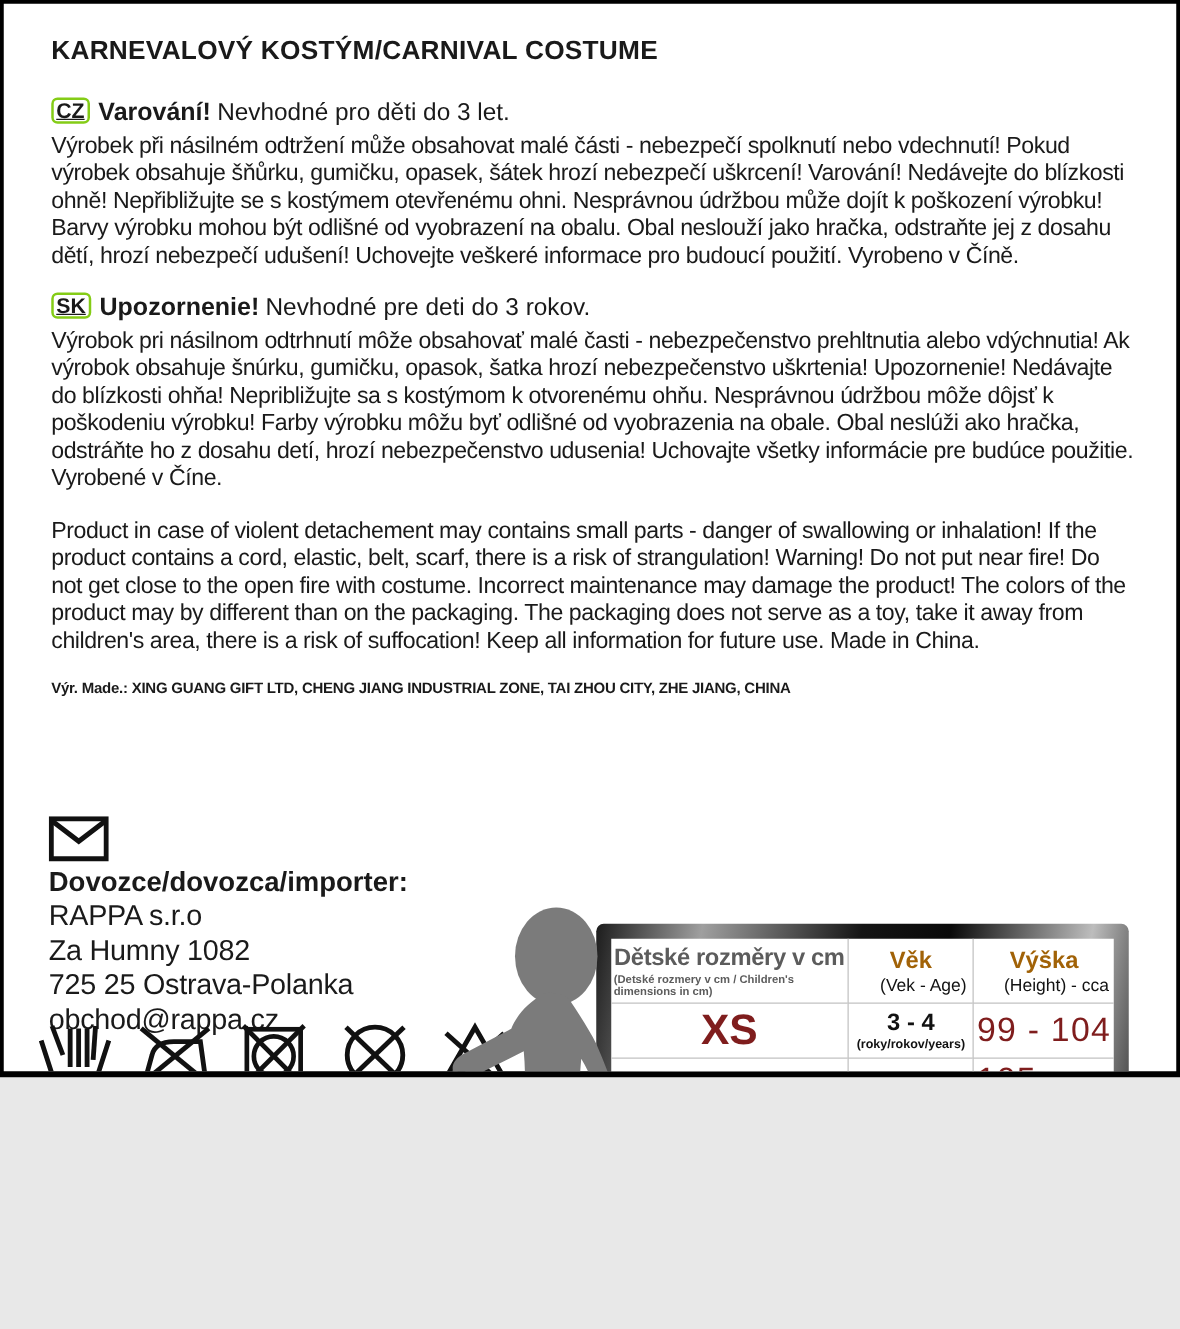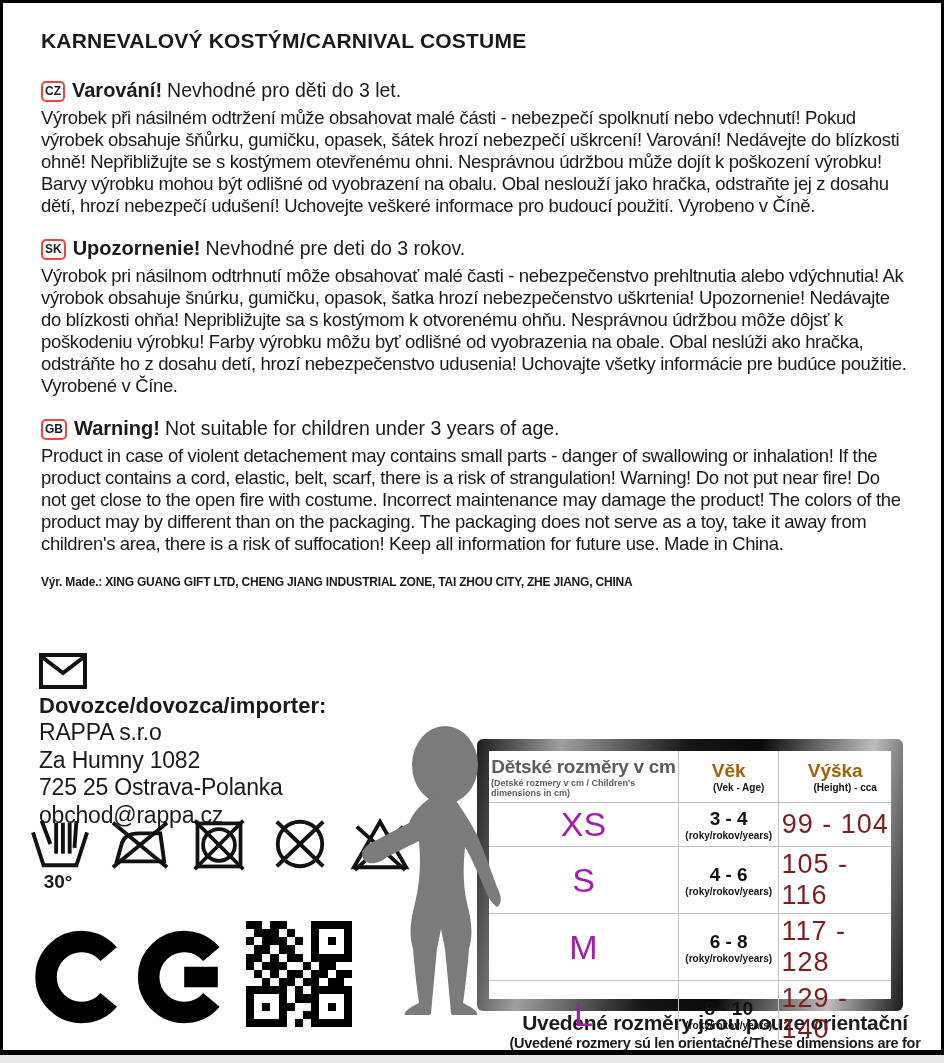--- a/index.html
+++ b/index.html
@@ -1,31 +1,31 @@
 <!DOCTYPE html>
 <html><head>
 <meta charset="utf-8">
 <style>
   * { margin:0; padding:0; box-sizing:border-box; }
   html,body { background:#e8e8e8; }
   .page {
-    position:relative; width:944px; height:1055px;
+    position:relative; width:944px; height:862px;
     background:#fff; color:#1a1a1a;
     border:3px solid #000; border-bottom-width:5px;
     font-family:"Liberation Sans", sans-serif;
     overflow:hidden;
   }
   .top { padding:26px 34px 0 38px; }
   .title { font-size:21px; font-weight:bold; letter-spacing:0.2px; margin-bottom:26px; }
   .warn-section { margin-bottom:20px; }
   .warn-head { font-size:19.5px; margin-bottom:3px; }
   .lang-badge {
-    display:inline-block; border:2px solid #ef4444; border-radius:5px;
-    font-weight:bold; font-size:12px; line-height:17px; padding:0 2px;
-    margin-right:7px; position:relative; top:-2px;
+    display:inline-block; border:2px solid #84cc16; border-radius:5px;
+    font-weight:bold; font-size:17px; line-height:17px; padding:0 2px;
+    margin-right:7px; position:relative; top:-2px;text-decoration:underline;
   }
   .warn-title { font-weight:bold; font-size:20px; margin-right:5px; }
   .warn-body { font-size:18.5px; line-height:22px; letter-spacing:-0.35px; }
   .made-line { font-size:12px; font-weight:bold; letter-spacing:-0.2px; margin-top:4px; }
 
   
   .abs { position:absolute; }
   .envelope-icon { left:36px; top:650px; }
   .importer-heading { left:36px; top:690px; font-size:22px; font-weight:bold; }
   .importer-address { left:36px; top:716px; font-size:23px; line-height:27.5px; letter-spacing:-0.2px; }
@@ -56,22 +56,22 @@
   }
   .cell {
     display:flex; flex-direction:column; align-items:center; justify-content:center;
     border-bottom:1px solid #c2c2c2; padding:2px;
   }
   .cell.c2, .cell.c3 { border-left:1px solid #c2c2c2; }
   .cell.last { border-bottom:none; }
   .hdr1-title { font-size:19px; font-weight:bold; color:#5c5c5c; letter-spacing:-0.3px; }
   .hdr1-sub { font-size:9px; font-weight:bold; color:#5c5c5c; }
   .hdr-title { font-size:19px; font-weight:bold; color:#a16207; }
-  .hdr-sub { font-size:10px; font-weight:bold; color:#111;padding-left:20px; }
-  .size-letter { font-size:34px; font-weight:normal; color:#a21caf; }
+  .hdr-sub { font-size:14px; font-weight:normal; color:#111;padding-left:20px; }
+  .size-letter { font-size:34px; font-weight:bold; color:#7f1d1d; }
   .age-val { font-size:19px; font-weight:bold; color:#111; }
   .age-unit { font-size:10px; font-weight:bold; color:#111; }
   .height-val { font-size:27px; color:#7f1d1d; letter-spacing:1px; }
 
   .size-note { left:486px; top:1008px; width:452px; text-align:center; }
   .size-note-l1 { font-size:21px; font-weight:bold; letter-spacing:-0.3px; }
   .size-note-l2 { font-size:14.5px; font-weight:bold; letter-spacing:-0.3px; }
 
   svg .ln { stroke:#111; stroke-width:4; fill:none; }
 </style>
@@ -90,23 +90,20 @@
     </div>
 
     <div class="warn-section">
       <div class="warn-head">
         <span class="lang-badge">SK</span><span class="warn-title">Upozornenie!</span><span>Nevhodné pre deti do 3 rokov.</span>
       </div>
       <div class="warn-body">Výrobok pri násilnom odtrhnutí môže obsahovať malé časti - nebezpečenstvo prehltnutia alebo vdýchnutia! Ak výrobok obsahuje šnúrku, gumičku, opasok, šatka hrozí nebezpečenstvo uškrtenia! Upozornenie! Nedávajte do blízkosti ohňa! Nepribližujte sa s kostýmom k otvorenému ohňu. Nesprávnou údržbou môže dôjsť k poškodeniu výrobku! Farby výrobku môžu byť odlišné od vyobrazenia na obale. Obal neslúži ako hračka, odstráňte ho z dosahu detí, hrozí nebezpečenstvo udusenia! Uchovajte všetky informácie pre budúce použitie. Vyrobené v Číne.</div>
     </div>
 
     <div class="warn-section">
-      <div class="warn-head">
-        <span class="lang-badge">GB</span><span class="warn-title">Warning!</span><span>Not suitable for children under 3 years of age.</span>
-      </div>
       <div class="warn-body">Product in case of violent detachement may contains small parts - danger of swallowing or inhalation! If the product contains a cord, elastic, belt, scarf, there is a risk of strangulation! Warning! Do not put near fire! Do not get close to the open fire with costume. Incorrect maintenance may damage the product! The colors of the product may by different than on the packaging. The packaging does not serve as a toy, take it away from children's area, there is a risk of suffocation! Keep all information for future use. Made in China.</div>
     </div>
 
     <div class="made-line">
       <span>Výr. Made.:</span>
       <span>XING GUANG GIFT LTD, CHENG JIANG INDUSTRIAL ZONE, TAI ZHOU CITY, ZHE JIANG, CHINA</span>
     </div>
   </div>
 
   <svg class="abs envelope-icon" width="48" height="38" viewBox="0 0 48 38">

